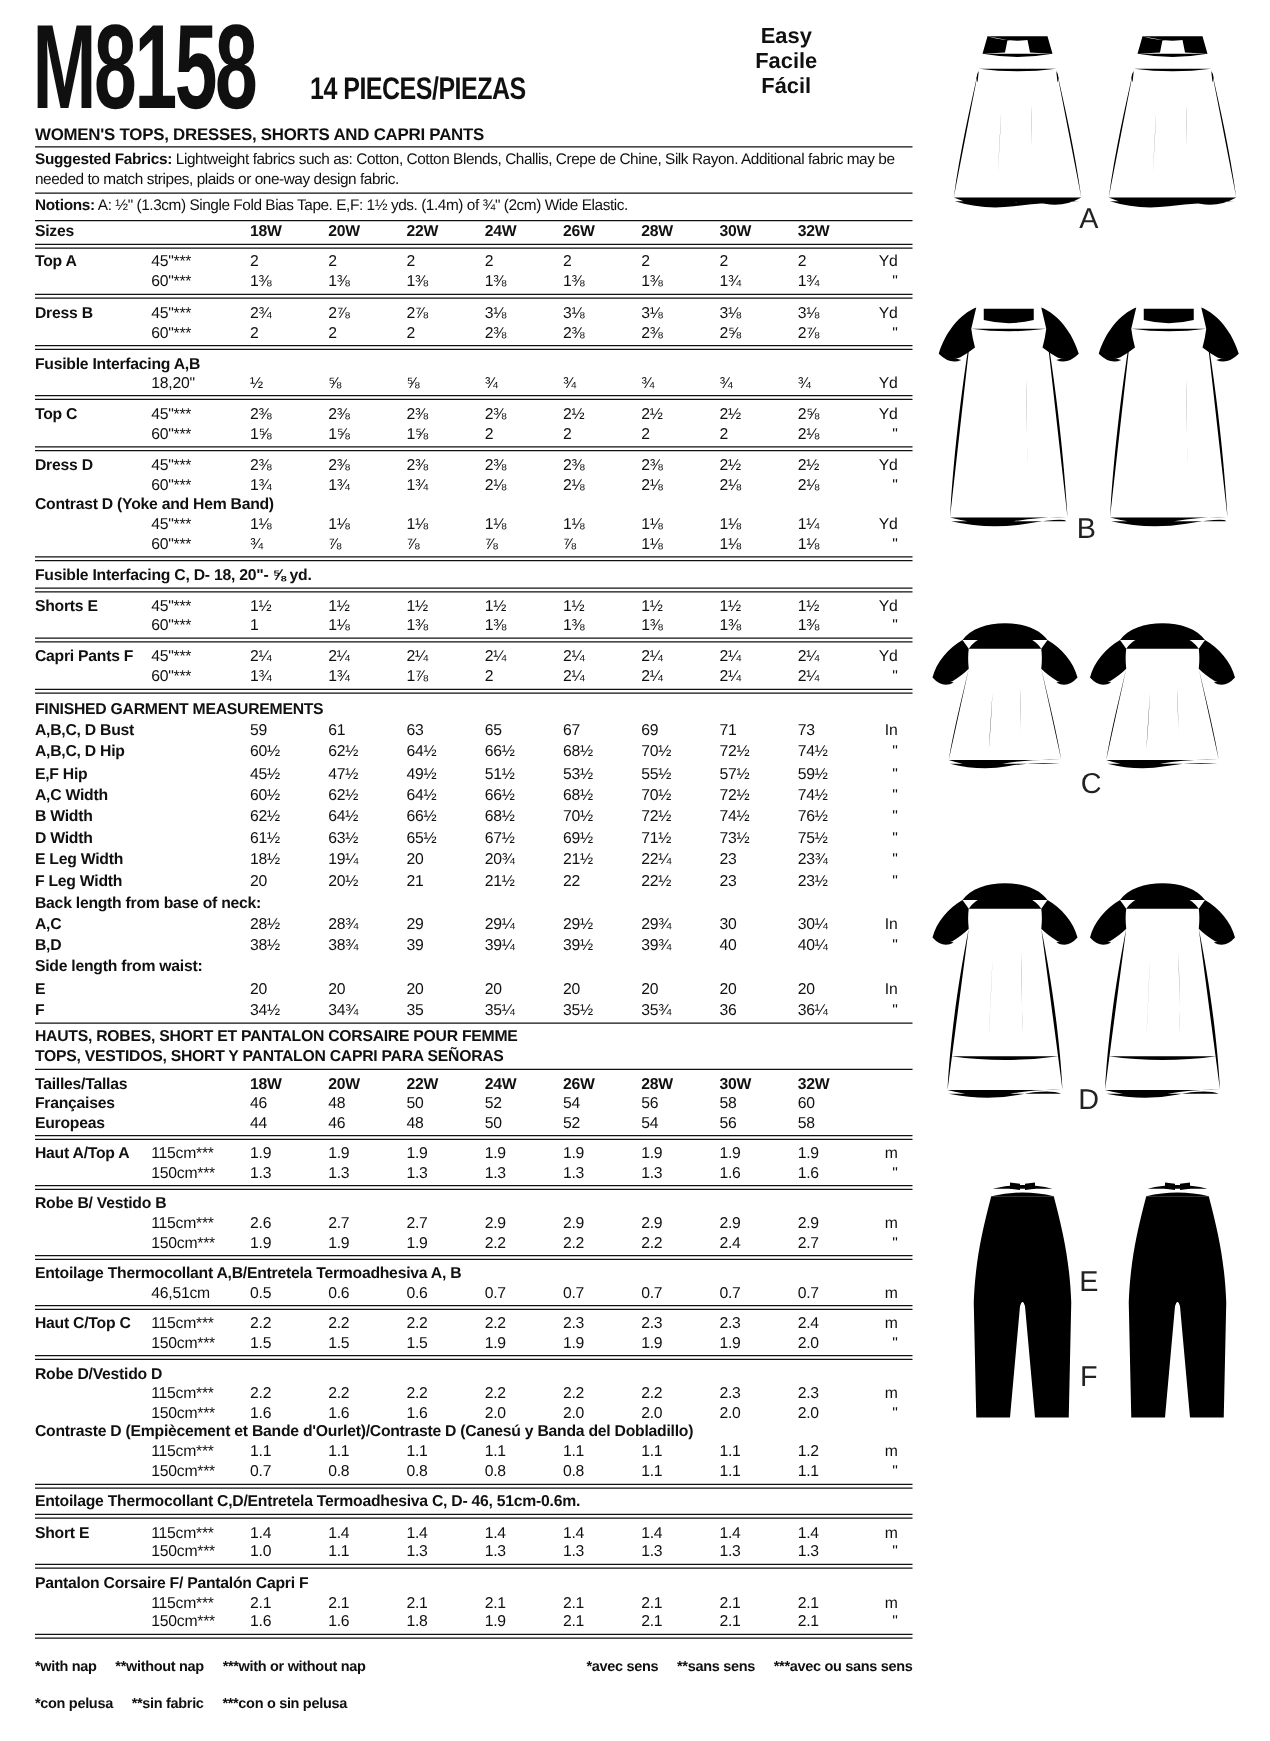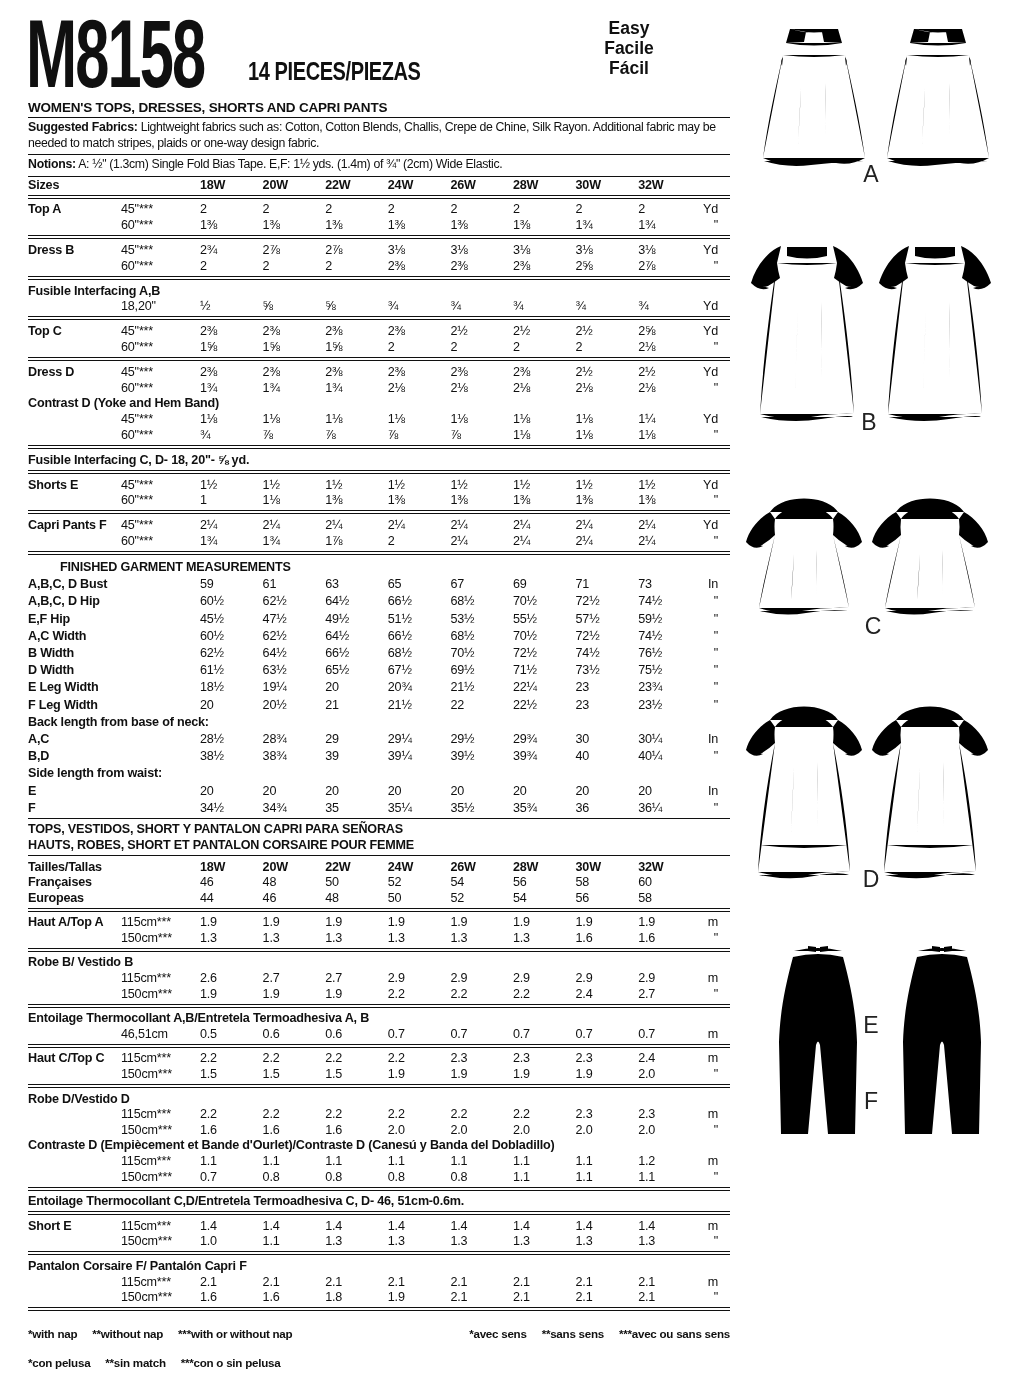--- a/index.html
+++ b/index.html
@@ -268,21 +268,21 @@
         <div class="tc">1⅞</div>
         <div class="tc">2</div>
         <div class="tc">2¼</div>
         <div class="tc">2¼</div>
         <div class="tc">2¼</div>
         <div class="tc">2¼</div>
         <div class="tu">"</div>
       </div>
       <div class="rule2"></div>
       <div class="sect fgm">
-        <div class="" style="padding-bottom: 1px; margin-left: 32px;">FINISHED GARMENT MEASUREMENTS</div>
+        <div class="" style="padding-bottom: 1px;">FINISHED GARMENT MEASUREMENTS</div>
       </div>
       <div class="trow fgm">
         <div class="tl span2">A,B,C, D Bust</div>
         <div class="tc">59</div>
         <div class="tc">61</div>
         <div class="tc">63</div>
         <div class="tc">65</div>
         <div class="tc">67</div>
         <div class="tc">69</div>
         <div class="tc">71</div>
@@ -422,24 +422,24 @@
         <div class="tc">35</div>
         <div class="tc">35¼</div>
         <div class="tc">35½</div>
         <div class="tc">35¾</div>
         <div class="tc">36</div>
         <div class="tc">36¼</div>
         <div class="tu">"</div>
       </div>
       <div class="rule"></div>
       <div class="sect fr">
+        <div class="" style="padding-bottom: 1px;">HAUTS, ROBES, SHORT ET PANTALON CORSAIRE POUR FEMME</div>
+      </div>
+      <div class="sect fr">
         <div class="" style="padding-bottom: 1px;">TOPS, VESTIDOS, SHORT Y PANTALON CAPRI PARA SEÑORAS</div>
-      </div>
-      <div class="sect fr">
-        <div class="" style="padding-bottom: 1px;">HAUTS, ROBES, SHORT ET PANTALON CORSAIRE POUR FEMME</div>
       </div>
       <div class="rule"></div>
       <div class="trow fr head">
         <div class="tl span2">Tailles/Tallas</div>
         <div class="tc">18W</div>
         <div class="tc">20W</div>
         <div class="tc">22W</div>
         <div class="tc">24W</div>
         <div class="tc">26W</div>
         <div class="tc">28W</div>
@@ -697,21 +697,21 @@
   <div class="foot">
     <div class="grp">
       <span>*with nap</span><span>**without nap</span><span>***with or without nap</span>
     </div>
     <div class="grp">
       <span>*avec sens</span><span>**sans sens</span><span>***avec ou sans sens</span>
     </div>
   </div>
   <div class="foot">
     <div class="grp">
-      <span>*con pelusa</span><span>**sin match</span><span>***con o sin pelusa</span>
+      <span>*con pelusa</span><span>**sin fabric</span><span>***con o sin pelusa</span>
     </div>
   </div>
 </div>
 
 <svg width="0" height="0" style="position:absolute" aria-hidden="true">
   <defs>
     <g id="gA">
       <path d="M30,17 L34,3 L50,6 L48,16 M86,17 L82,3 L66,6 L68,16 M34,3 Q58,10 82,3 M30,17 Q58,22 86,17 M27,29 Q58,33 89,29 M30,17 L27,29 M86,17 L89,29"></path>
       <path d="M38,31 L36,41 M45,32 L44,42 M52,33 L52,43 M58,33 L58,43 M64,33 L65,43 M71,32 L72,42 M78,31 L80,41"></path>
       <path d="M27,31 Q24,35 26,40 M89,31 Q92,35 90,40"></path>

